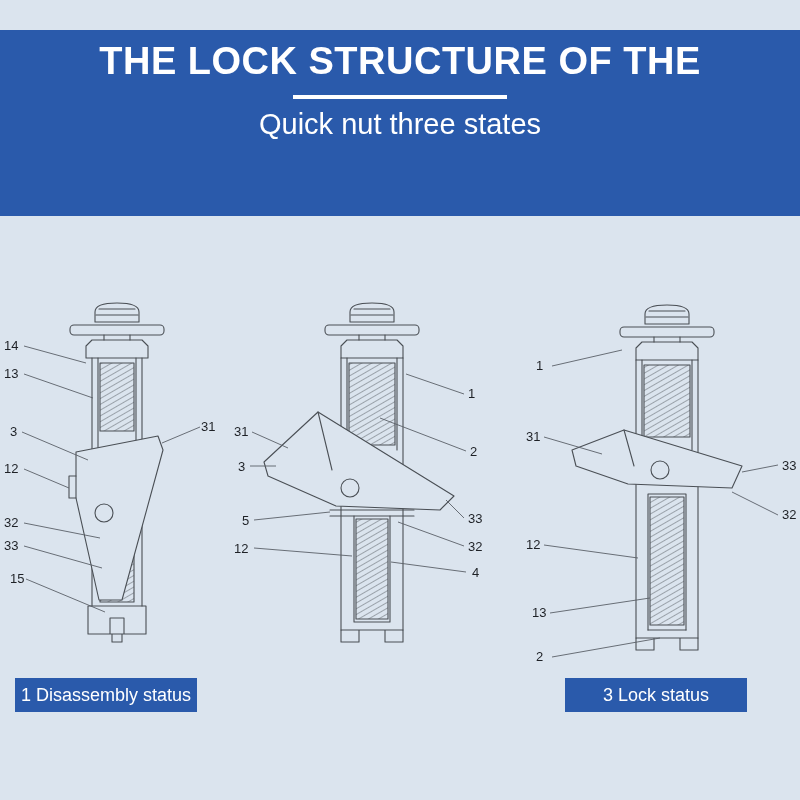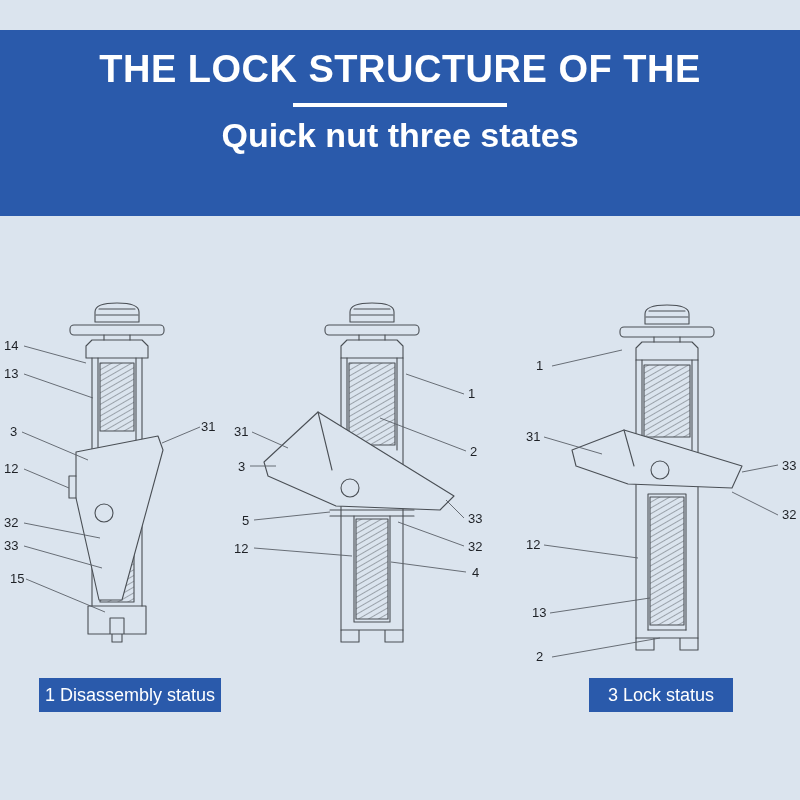--- a/index.html
+++ b/index.html
@@ -1,29 +1,29 @@
 <!DOCTYPE html>
 <html><head>
 <meta charset="utf-8">
 <style>
   * { margin:0; padding:0; box-sizing:border-box; }
   html,body { width:800px; height:800px; }
   body { font-family:"Liberation Sans", sans-serif; }
   .page { position:relative; width:800px; height:800px; background:#dbe4ee; overflow:hidden; }
   .banner { position:absolute; top:30px; left:0; width:800px; height:186px; background:#2a5aab; color:#fff; text-align:center; }
-  .title { font-size:38px; font-weight:700; line-height:1.12; padding-top:18px; letter-spacing:0.5px; }
+  .title { font-size:38px; font-weight:700; line-height:1.12; padding-top:10px; letter-spacing:0.5px; }
   .divider { width:214px; height:4px; background:#ffffff; margin:12px auto 9px auto; }
-  .subtitle { font-size:34px; font-weight:700; }
+  .subtitle { font-size:29px; font-weight:400; }
   .diagram { position:absolute; top:300px; }
   .d1 { left:0; } .d2 { left:230px; } .d3 { left:510px; }
   .caption { position:absolute; top:678px; height:34px; background:#2a5aab; color:#fff;
-             font-size:18px; display:flex; align-items:center; justify-content:center;margin-left:24px; }
+             font-size:18px; display:flex; align-items:center; justify-content:center; }
   .c1 { left:15px;  width:182px; }
   .c2 { left:245px; width:232px; }
-  .c3 { left:565px; width:144px; }
+  .c3 { left:565px; width:182px; }
   svg { display:block; }
   svg text { font-family:"Liberation Sans", sans-serif; font-size:13px; fill:#1e2126; }
   .draw { stroke:#4a4f55; fill:none; stroke-width:1.1; stroke-linejoin:round; stroke-linecap:round; }
   .lead { stroke:#5a6068; fill:none; stroke-width:0.9; }
 </style>
 </head>
 <body>
 
 <div class="page">
 

